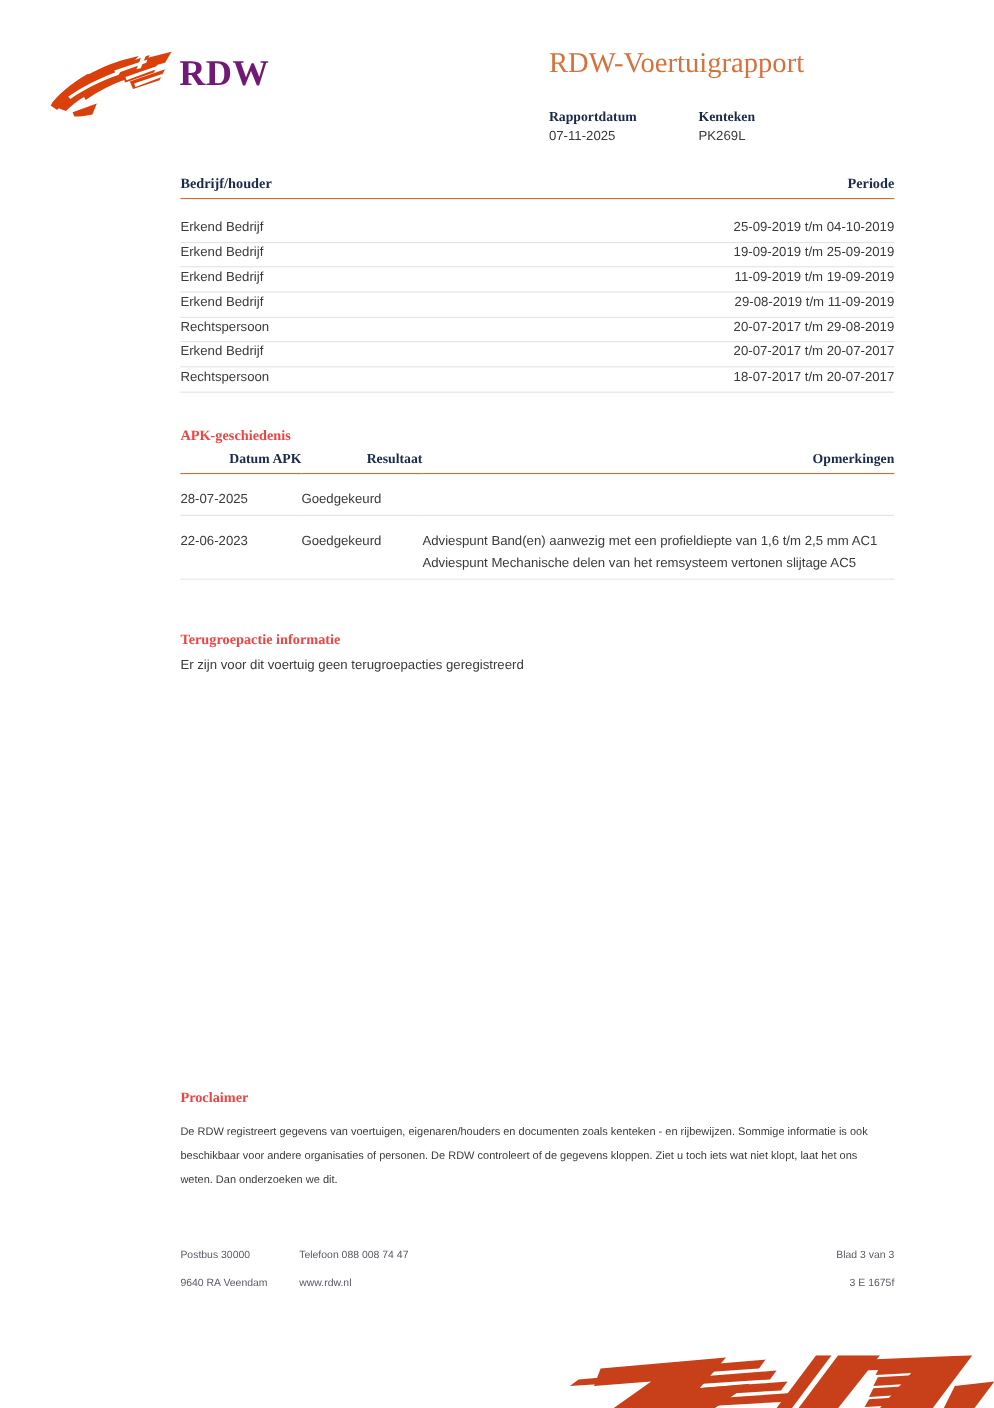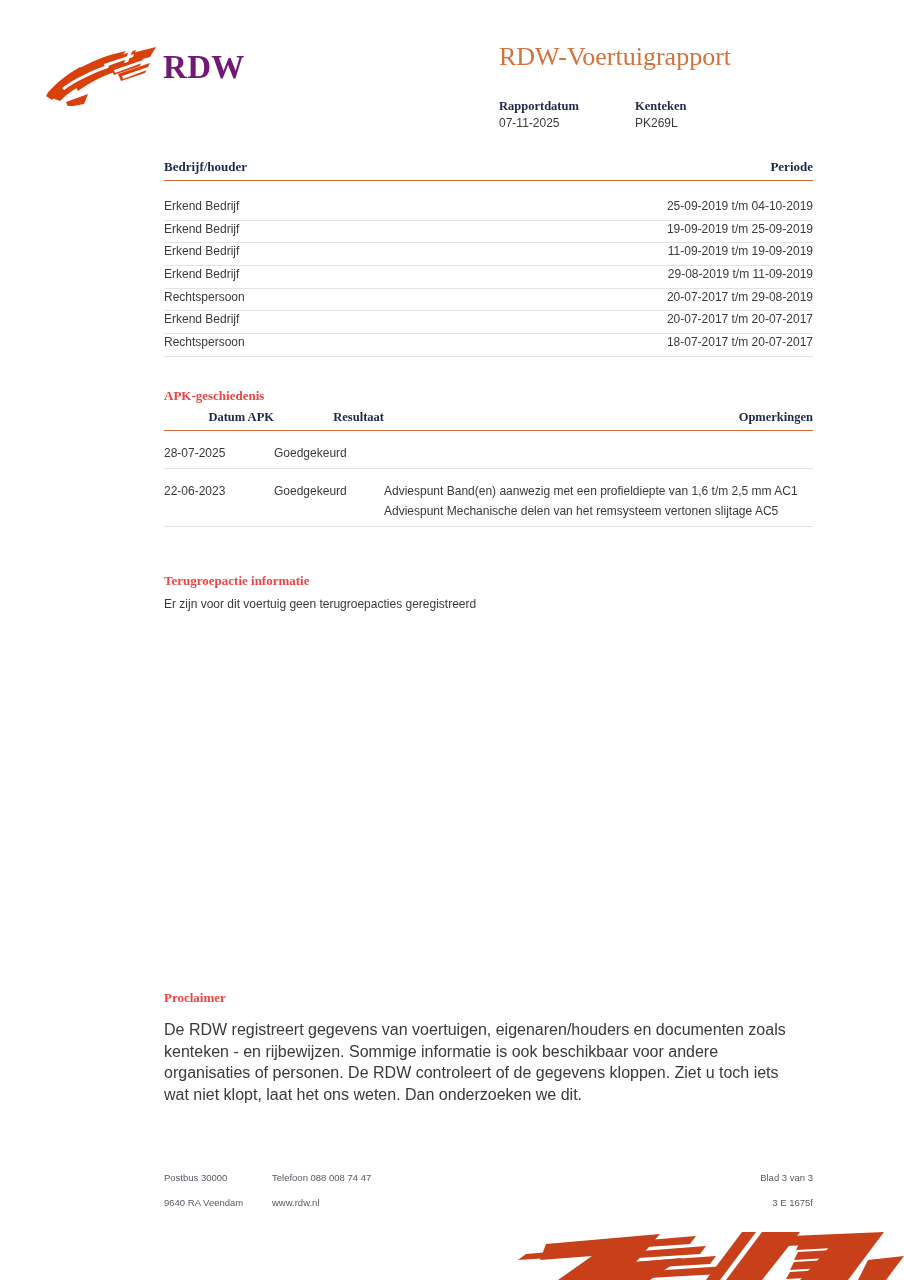--- a/index.html
+++ b/index.html
@@ -162,32 +162,32 @@
   }
 
   
   .disclaimer-section {
     position: absolute;
     left: 164px;
     top: 990px;
     width: 649px;
   }
   .disclaimer-text {
-    font-size: 16px;
+    font-size: 10px;
     color: #3a3a3a;
     line-height: 21.5px;
     margin-top: 13px;
     width: 632px;
   }
 
   
   .footer {
     position: absolute;
     left: 164px;
-    top: 1172px;
+    top: 1136px;
     width: 649px;
     font-size: 9.5px;
     color: #5a5a66;
   }
   .footer-row {
     display: flex;
     align-items: baseline;
     height: 25px;
   }
   .f-c1 { width: 108px; }

